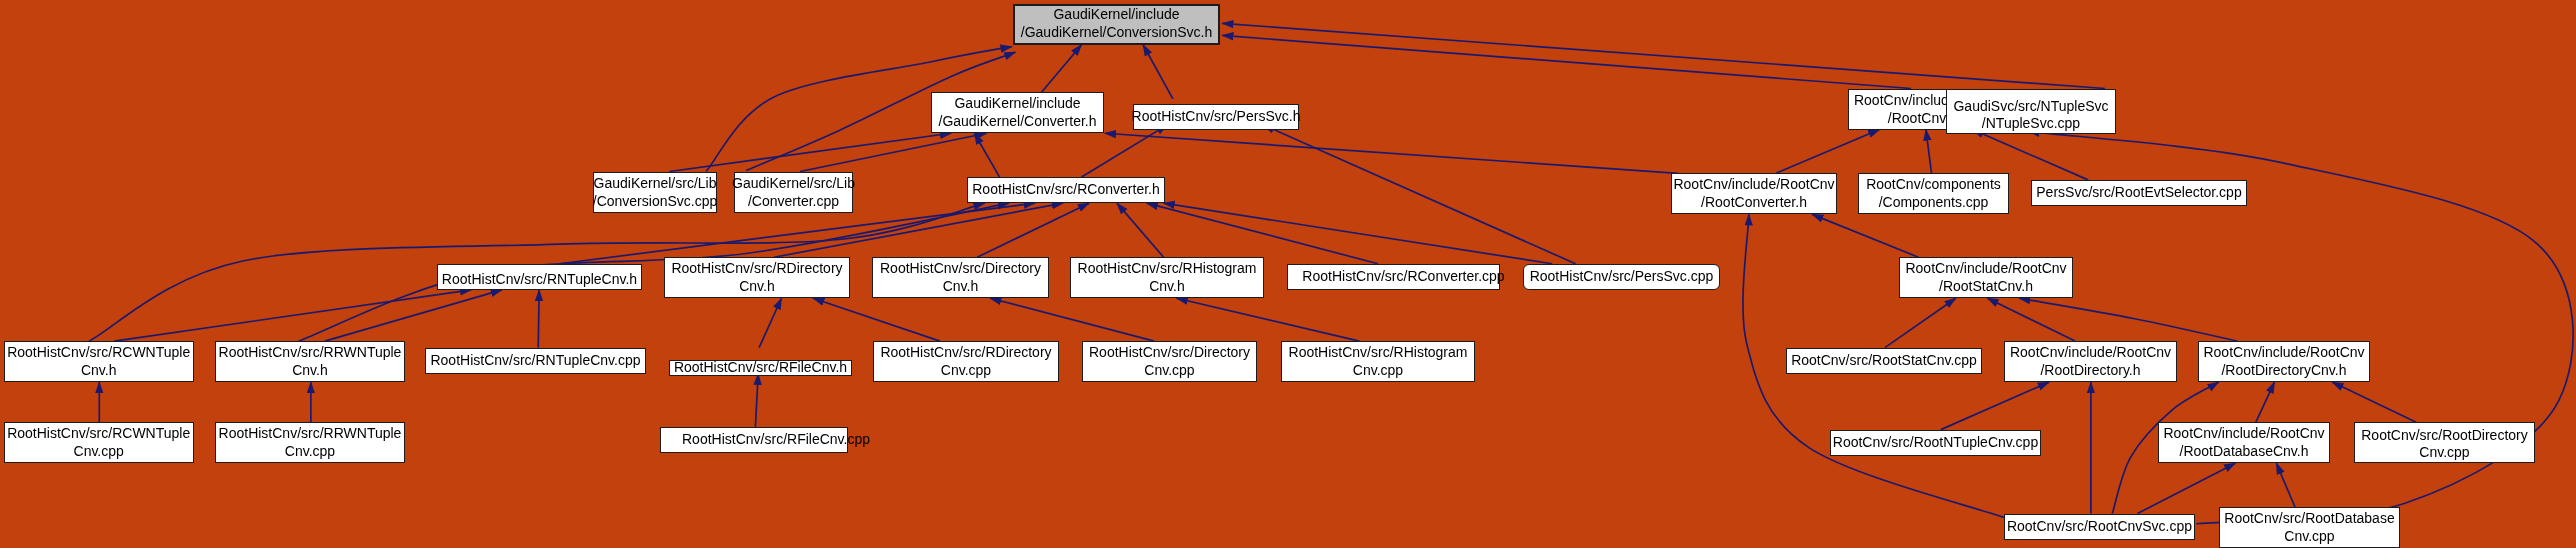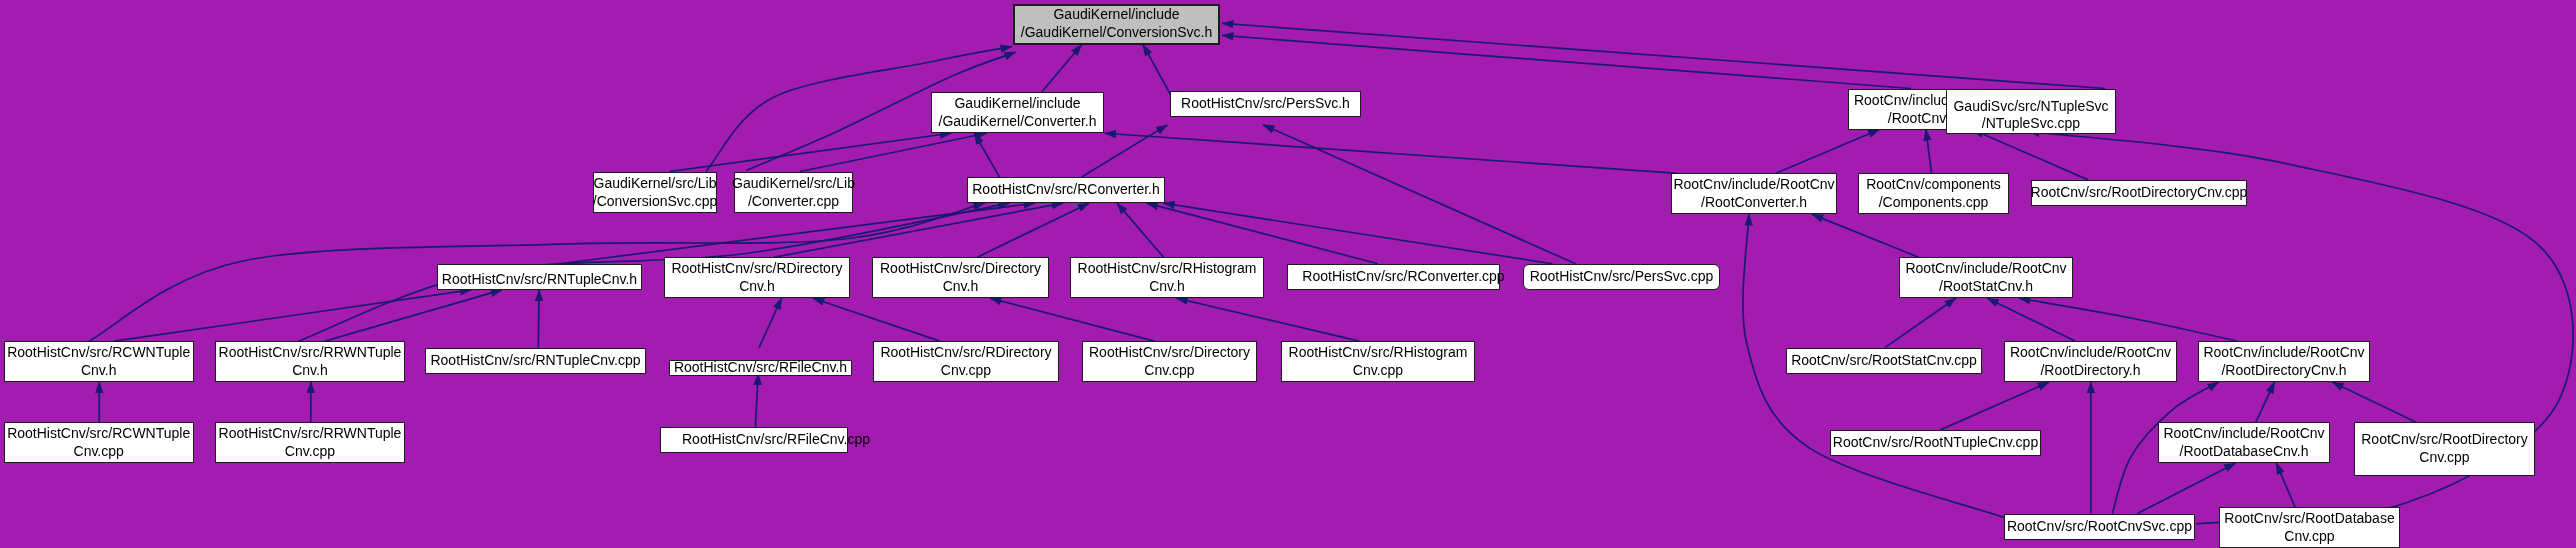--- a/index.html
+++ b/index.html
@@ -1,20 +1,20 @@
 <!DOCTYPE html>
 <html style="font-size:15px"><head>
 <meta charset="utf-8">
 <style>
   html, body { margin: 0; padding: 0; background: #ffffff; }
   #canvas {
     position: relative;
     width: 2576px;
     height: 548px;
-    background: #a21caf;
+    background: #c2410c;
     font-family: "Liberation Sans", sans-serif;
     overflow: hidden;
   }
   #edge-layer {
     position: absolute;
     left: 0; top: 0;
     width: 2576px;
     height: 548px;
     z-index: 1;
   }
@@ -103,21 +103,21 @@
   </svg>
   <div id="nodes">
       <div class="node root" style="left: 1013px; top: 3.7px; width: 207px; height: 41px;">
         <span>GaudiKernel/include</span>
         <span>/GaudiKernel/ConversionSvc.h</span>
       </div>
       <div class="node" style="left: 931px; top: 92px; width: 173px; height: 41px;">
         <span>GaudiKernel/include</span>
         <span>/GaudiKernel/Converter.h</span>
       </div>
-      <div class="node" style="left: 1133px; top: 91px; width: 191px; height: 26px; margin-left: 37px;">
+      <div class="node" style="left: 1133px; top: 104px; width: 166px; height: 26px;">
         <span>RootHistCnv/src/PersSvc.h</span>
       </div>
       <div class="node" style="left: 1848px; top: 89px; width: 173px; height: 41px;">
         <span>RootCnv/include/RootCnv</span>
         <span>/RootCnvSvc.h</span>
       </div>
       <div class="node" style="left: 1946px; top: 89px; width: 170px; height: 45px; justify-content: flex-end;">
         <span>GaudiSvc/src/NTupleSvc</span>
         <span>/NTupleSvc.cpp</span>
       </div>
@@ -134,21 +134,21 @@
       </div>
       <div class="node" style="left: 1671px; top: 173px; width: 166px; height: 41px;">
         <span>RootCnv/include/RootCnv</span>
         <span>/RootConverter.h</span>
       </div>
       <div class="node" style="left: 1858px; top: 173px; width: 151px; height: 41px;">
         <span>RootCnv/components</span>
         <span>/Components.cpp</span>
       </div>
       <div class="node" style="left: 2031px; top: 180px; width: 216px; height: 26px;">
-        <span>RootCnv/src/RootDirectoryCnv.cpp</span>
+        <span>PersSvc/src/RootEvtSelector.cpp</span>
       </div>
       <div class="node" style="left: 437px; top: 264px; width: 205px; height: 26px; justify-content: flex-end;">
         <span>RootHistCnv/src/RNTupleCnv.h</span>
       </div>
       <div class="node" style="left: 664px; top: 257px; width: 186px; height: 41px;">
         <span>RootHistCnv/src/RDirectory</span>
         <span>Cnv.h</span>
       </div>
       <div class="node" style="left: 872px; top: 257px; width: 177px; height: 41px;">
         <span>RootHistCnv/src/Directory</span>
@@ -216,21 +216,21 @@
       <div class="node" style="left: 660px; top: 427px; width: 188px; height: 26px; padding-left: 44px;">
         <span>RootHistCnv/src/RFileCnv.cpp</span>
       </div>
       <div class="node" style="left: 1830px; top: 430px; width: 211px; height: 26px;">
         <span>RootCnv/src/RootNTupleCnv.cpp</span>
       </div>
       <div class="node" style="left: 2158px; top: 422px; width: 172px; height: 41px;">
         <span>RootCnv/include/RootCnv</span>
         <span>/RootDatabaseCnv.h</span>
       </div>
-      <div class="node" style="left: 2354px; top: 422px; width: 181px; height: 54px;">
+      <div class="node" style="left: 2354px; top: 422px; width: 181px; height: 41px; justify-content: flex-end;">
         <span>RootCnv/src/RootDirectory</span>
         <span>Cnv.cpp</span>
       </div>
       <div class="node" style="left: 2004px; top: 514px; width: 191px; height: 26px;">
         <span>RootCnv/src/RootCnvSvc.cpp</span>
       </div>
       <div class="node" style="left: 2219px; top: 507px; width: 181px; height: 41px;">
         <span>RootCnv/src/RootDatabase</span>
         <span>Cnv.cpp</span>
       </div>

